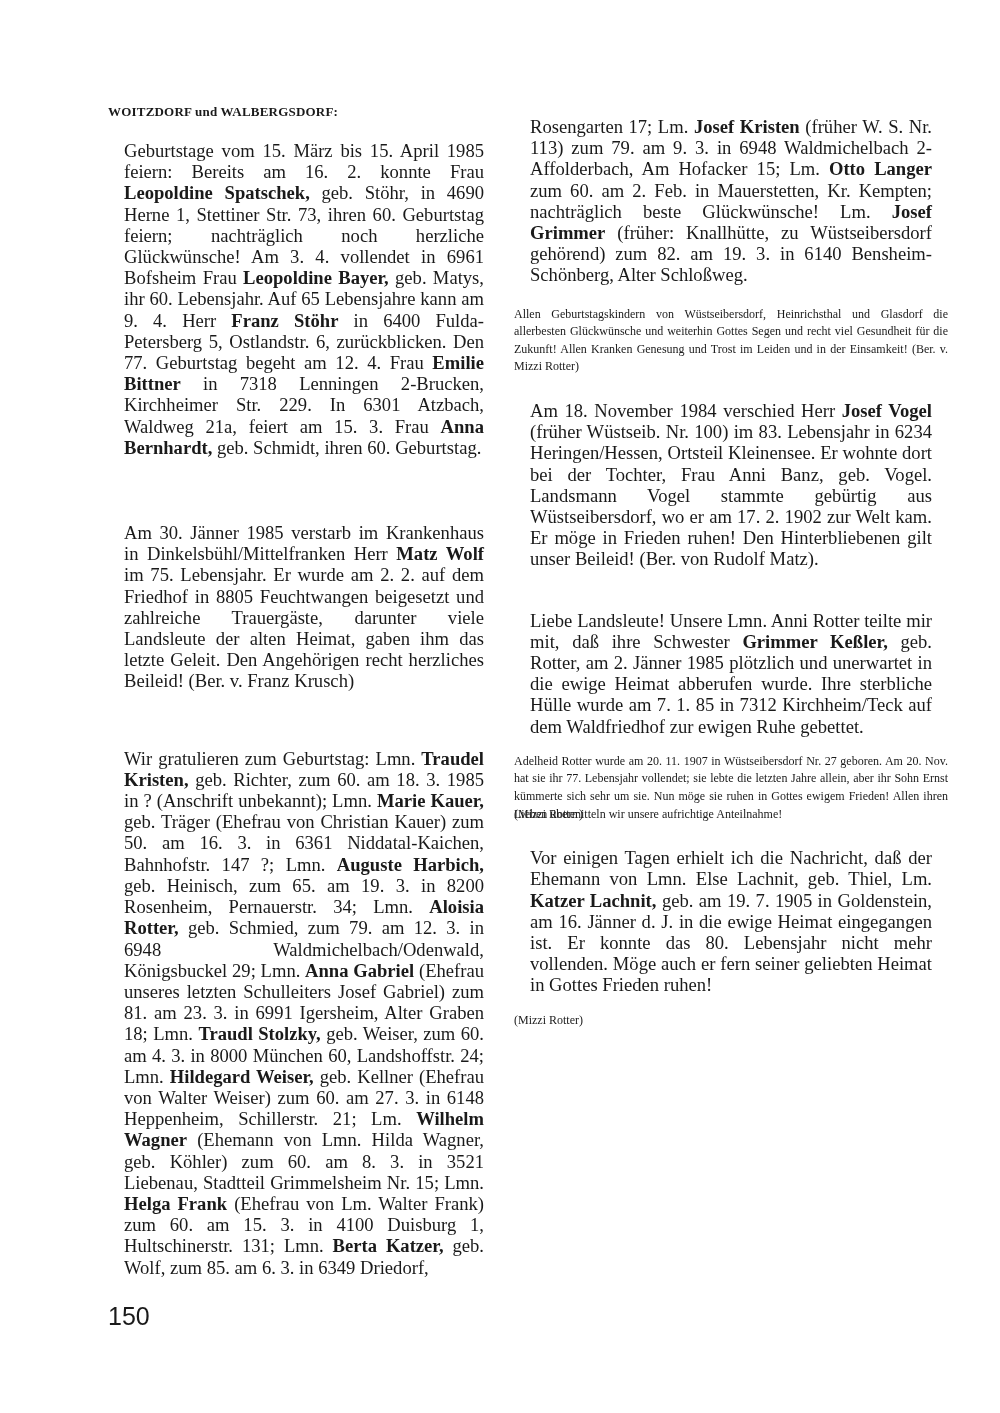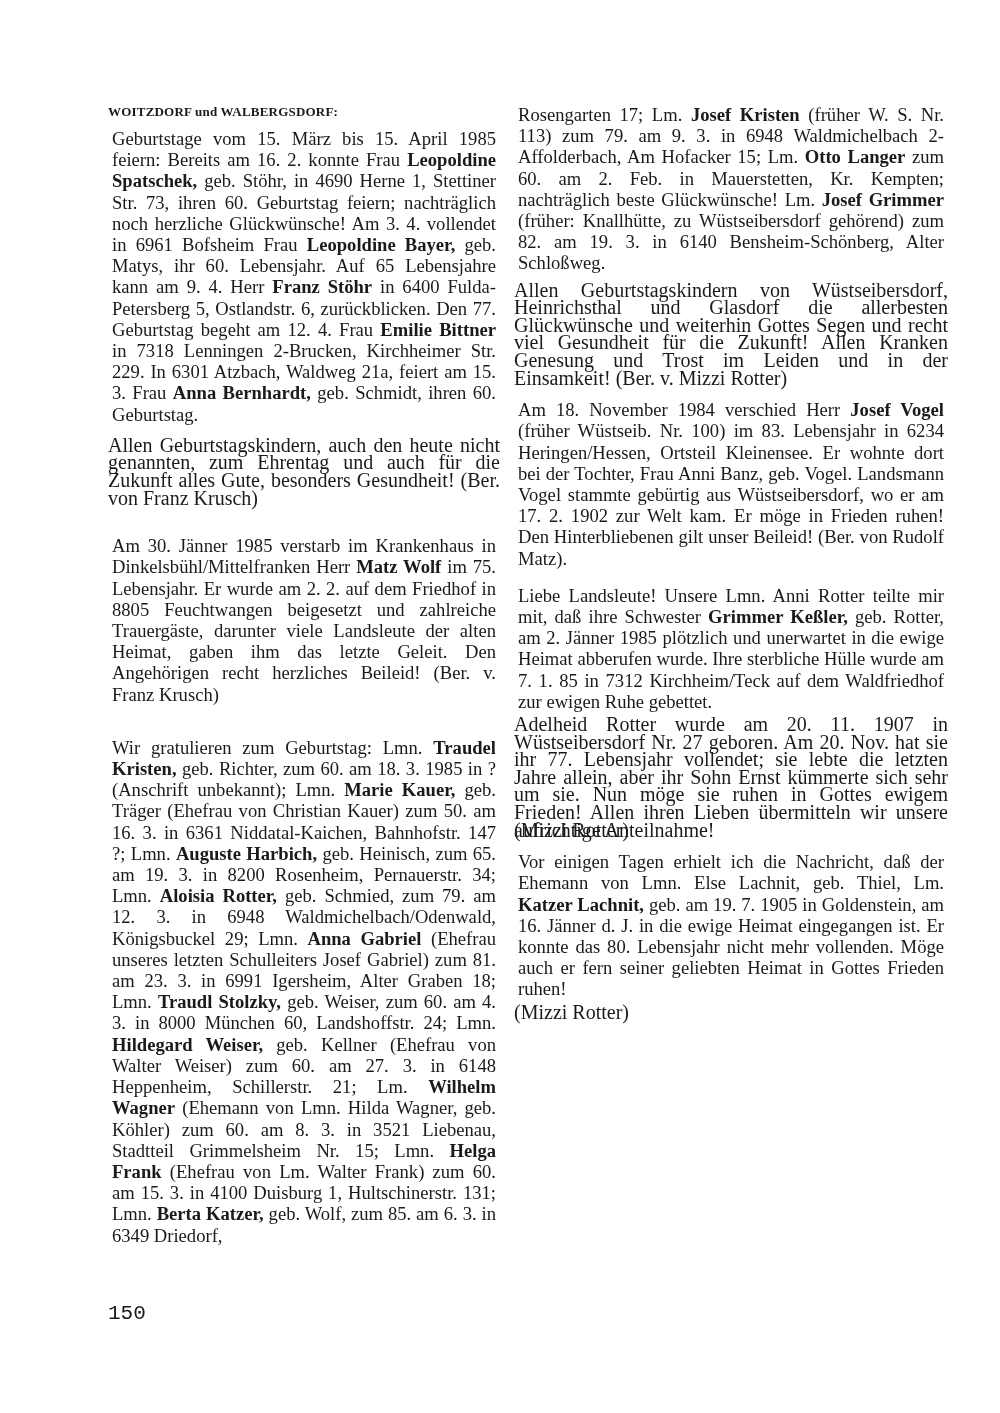--- a/index.html
+++ b/index.html
@@ -12,45 +12,44 @@
     .col-left { left: 108px; width: 392px; }
     .col-right { left: 514px; width: 434px; }
     .heading {
       font-family: "Liberation Serif", serif;
       font-weight: bold; font-size: 13px; letter-spacing: 0.2px;
       margin: 0 0 4px 0; line-height: 24px;
     }
     .para {
       font-family: "Liberation Serif", serif;
       font-size: 18.6px; line-height: 21.2px;
-      text-align: justify; margin: 4px;
+      text-align: justify; margin: 16px;
     }
     .para b { font-weight: bold; }
     .small {
       font-family: "Liberation Serif", serif;
-      font-size: 20px; line-height: 17.6px;
+      font-size: 12px; line-height: 17.6px;
       text-align: justify; margin: 0;
     }
     .gap-s { height: 8px; }
     .gap-m { height: 14px; }
     .gap-l { height: 24px; }
     .right-sig { }
     .page-num {
       position: absolute; left: 108px; top: 1302px;
-      font-family: Liberation Mono, monospace; font-size: 21px;
+      font-family: Liberation Sans, sans-serif; font-size: 25px;
     }
   </style>
 </head>
 <body>
 
 <div class="col col-left">
   <h2 class="heading">WOITZDORF und WALBERGSDORF:</h2>
   <p class="para">Geburtstage vom 15. März bis 15. April 1985 feiern: Bereits am 16. 2. konnte Frau <b>Leopoldine Spatschek,</b> geb. Stöhr, in 4690 Herne 1, Stettiner Str. 73, ihren 60. Geburtstag feiern; nachträglich noch herzliche Glückwünsche! Am 3. 4. vollendet in 6961 Bofsheim Frau <b>Leopoldine Bayer,</b> geb. Matys, ihr 60. Lebensjahr. Auf 65 Lebensjahre kann am 9. 4. Herr <b>Franz Stöhr</b> in 6400 Fulda-Petersberg 5, Ostlandstr. 6, zurückblicken. Den 77. Geburtstag begeht am 12. 4. Frau <b>Emilie Bittner</b> in 7318 Lenningen 2-Brucken, Kirchheimer Str. 229. In 6301 Atzbach, Waldweg 21a, feiert am 15. 3. Frau <b>Anna Bernhardt,</b> geb. Schmidt, ihren 60. Geburtstag.</p>
   <div class="gap-s"></div>
-  <p class="small">Allen Geburtstagskindern, auch den heute nicht genannten, zum Ehrentag und auch für die Zukunft alles Gute, besonders Gesundheit! (Ber. von Franz Krusch)</p>
   <div class="gap-l"></div>
   <p class="para">Am 30. Jänner 1985 verstarb im Krankenhaus in Dinkelsbühl/Mittelfranken Herr <b>Matz Wolf</b> im 75. Lebensjahr. Er wurde am 2. 2. auf dem Friedhof in 8805 Feuchtwangen beigesetzt und zahlreiche Trauergäste, darunter viele Landsleute der alten Heimat, gaben ihm das letzte Geleit. Den Angehörigen recht herzliches Beileid! (Ber. v. Franz Krusch)</p>
   <div class="gap-l"></div>
   <p class="para">Wir gratulieren zum Geburtstag: Lmn. <b>Traudel Kristen,</b> geb. Richter, zum 60. am 18. 3. 1985 in ? (Anschrift unbekannt); Lmn. <b>Marie Kauer,</b> geb. Träger (Ehefrau von Christian Kauer) zum 50. am 16. 3. in 6361 Niddatal-Kaichen, Bahnhofstr. 147 ?; Lmn. <b>Auguste Harbich,</b> geb. Heinisch, zum 65. am 19. 3. in 8200 Rosenheim, Pernauerstr. 34; Lmn. <b>Aloisia Rotter,</b> geb. Schmied, zum 79. am 12. 3. in 6948 Waldmichelbach/Odenwald, Königsbuckel 29; Lmn. <b>Anna Gabriel</b> (Ehefrau unseres letzten Schulleiters Josef Gabriel) zum 81. am 23. 3. in 6991 Igersheim, Alter Graben 18; Lmn. <b>Traudl Stolzky,</b> geb. Weiser, zum 60. am 4. 3. in 8000 München 60, Landshoffstr. 24; Lmn. <b>Hildegard Weiser,</b> geb. Kellner (Ehefrau von Walter Weiser) zum 60. am 27. 3. in 6148 Heppenheim, Schillerstr. 21; Lm. <b>Wilhelm Wagner</b> (Ehemann von Lmn. Hilda Wagner, geb. Köhler) zum 60. am 8. 3. in 3521 Liebenau, Stadtteil Grimmelsheim Nr. 15; Lmn. <b>Helga Frank</b> (Ehefrau von Lm. Walter Frank) zum 60. am 15. 3. in 4100 Duisburg 1, Hultschinerstr. 131; Lmn. <b>Berta Katzer,</b> geb. Wolf, zum 85. am 6. 3. in 6349 Driedorf,</p>
 </div>
 
 <div class="col col-right">
   <p class="para">Rosengarten 17; Lm. <b>Josef Kristen</b> (früher W. S. Nr. 113) zum 79. am 9. 3. in 6948 Waldmichelbach 2-Affolderbach, Am Hofacker 15; Lm. <b>Otto Langer</b> zum 60. am 2. Feb. in Mauerstetten, Kr. Kempten; nachträglich beste Glückwünsche! Lm. <b>Josef Grimmer</b> (früher: Knallhütte, zu Wüstseibersdorf gehörend) zum 82. am 19. 3. in 6140 Bensheim-Schönberg, Alter Schloßweg.</p>
   <div class="gap-s" style="height:4px"></div>
   <p class="small">Allen Geburtstagskindern von Wüstseibersdorf, Heinrichsthal und Glasdorf die allerbesten Glückwünsche und weiterhin Gottes Segen und recht viel Gesundheit für die Zukunft! Allen Kranken Genesung und Trost im Leiden und in der Einsamkeit! (Ber. v. Mizzi Rotter)</p>

